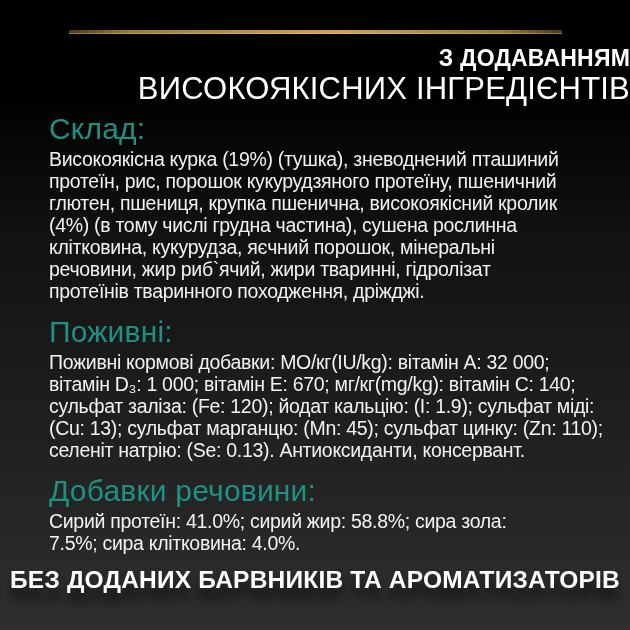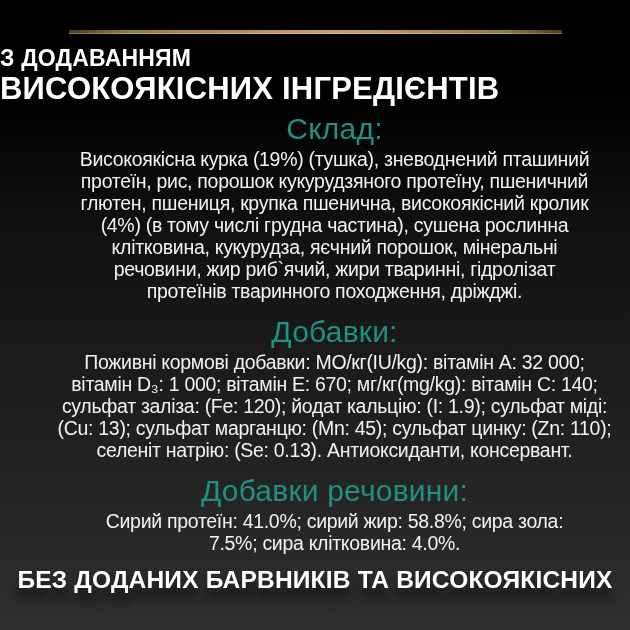--- a/index.html
+++ b/index.html
@@ -21,38 +21,38 @@
     left: 69px; top: 30px;
     width: 493px; height: 4px;
     background: linear-gradient(90deg,
       #4a3a18 0%, #9a7a3a 12%, #c29a52 45%,
       #c9a35a 55%, #9a7a3a 88%, #4a3a18 100%);
     box-shadow: 0 -1px 0 rgba(255, 224, 160, 0.35) inset;
   }
   .header {
     position: absolute;
     top: 44px; left: 0; right: 0;
-    text-align: left;
+    text-align: right;
     color: #ffffff;
   }
   .header .subtitle {
     font-size: 23px;
     font-weight: bold;
     letter-spacing: 0.2px;
     line-height: 28px;
   }
   .header .title {
     font-size: 31px;
-    font-weight: bold;
+    font-weight: normal;
     letter-spacing: 0.2px;
     line-height: 34px;
   }
   .content {
     position: absolute;
-    top: 112px; left: 49px; right: 10px; text-align: center;
+    top: 112px; left: 49px; right: 10px;
   }
   .section-heading {
     color: #1f9182;
     font-size: 30px;
     font-weight: 300;
     line-height: 34px;
     letter-spacing: 0.2px;
   }
   .section-body {
     color: #f2f2f2;
@@ -95,31 +95,31 @@
       <div class="section-body">Високоякісна курка (19%) (тушка), зневоднений пташиний
 протеїн, рис, порошок кукурудзяного протеїну, пшеничний
 глютен, пшениця, крупка пшенична, високоякісний кролик
 (4%) (в тому числі грудна частина), сушена рослинна
 клітковина, кукурудза, яєчний порошок, мінеральні
 речовини, жир риб`ячий, жири тваринні, гідролізат
 протеїнів тваринного походження, дріжджі.</div>
     </div>
 
     <div class="section">
-      <div class="section-heading">Добавки:</div>
+      <div class="section-heading">Поживні:</div>
       <div class="section-body">Поживні кормові добавки: МО/кг(IU/kg):  вітамін А: 32 000;
 вітамін D₃: 1 000; вітамін Е: 670; мг/кг(mg/kg): вітамін С: 140;
 сульфат заліза: (Fe: 120); йодат кальцію: (I: 1.9); сульфат міді:
 (Cu: 13); сульфат марганцю: (Mn: 45); сульфат цинку: (Zn: 110);
 селеніт натрію: (Se: 0.13). Антиоксиданти, консервант.</div>
     </div>
 
     <div class="section">
       <div class="section-heading">Добавки речовини:</div>
       <div class="section-body">Сирий протеїн: 41.0%; сирий жир: 58.8%; сира зола:
 7.5%; сира клітковина: 4.0%.</div>
     </div>
 
   </div>
 
-  <div class="footer">БЕЗ ДОДАНИХ БАРВНИКІВ ТА ВИСОКОЯКІСНИХ</div>
+  <div class="footer">БЕЗ ДОДАНИХ БАРВНИКІВ ТА АРОМАТИЗАТОРІВ</div>
 
 </div>
 
 </body></html>

